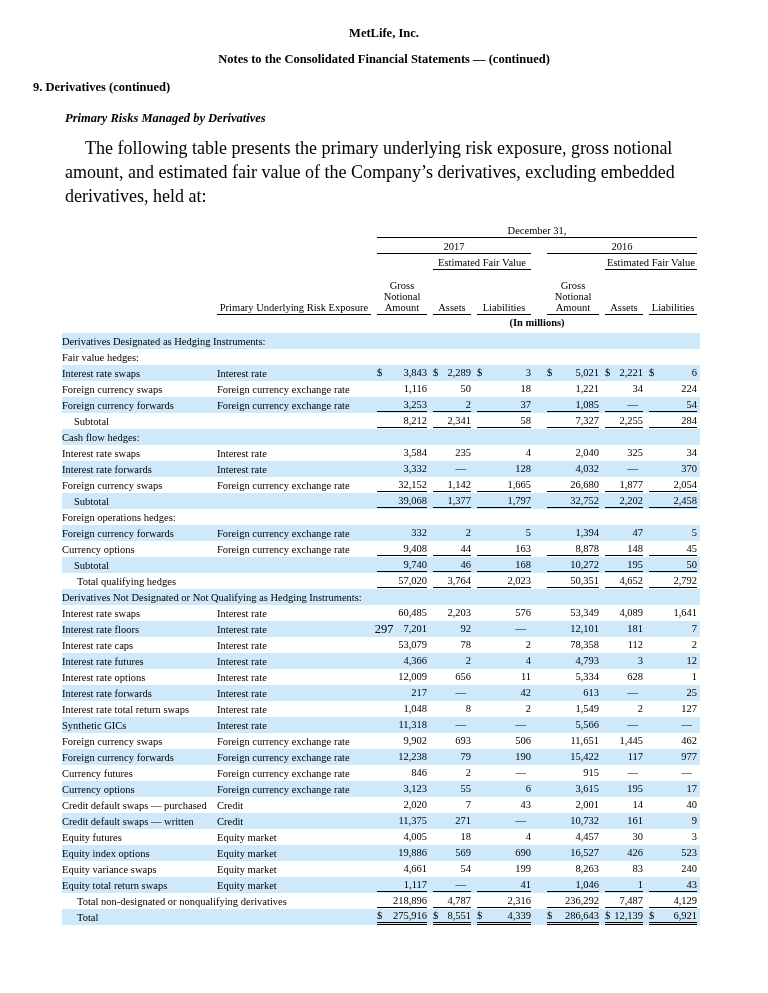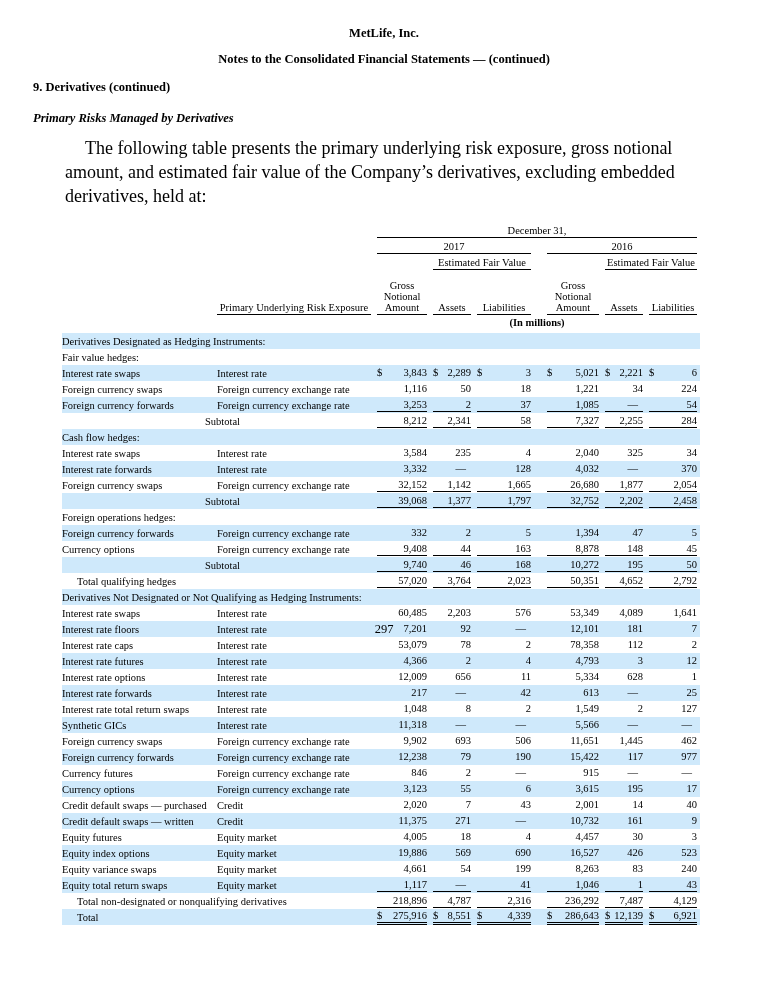--- a/index.html
+++ b/index.html
@@ -8,38 +8,38 @@
     width: 768px; height: 993px;
     font-family: "Liberation Serif", "DejaVu Serif", serif;
     color: #000;
     position: relative;
     overflow: hidden;
   }
   .page { padding: 26px 33px 0 33px; height: 695px; position: relative; }
   .doc-title { text-align: center; font-weight: bold; font-size: 12.5px; }
   .doc-subtitle { text-align: center; font-weight: bold; font-size: 12.5px; margin-top: 11px; }
   .section-heading { font-weight: bold; font-size: 12.5px; margin-top: 13px; }
-  .risk-heading { font-weight: bold; font-style: italic; font-size: 12.5px; margin-top: 16px; }
+  .risk-heading { font-weight: bold; font-style: italic; font-size: 12.5px; margin-top: 16px; margin-left: 32px; }
   .intro { font-size: 18px; line-height: 1.32; margin: 11px 30px 0 32px; text-indent: 20px; }
 
   table.deriv {
     border-collapse: collapse;
     table-layout: fixed;
     width: 638px;
     margin: 15px 0 0 29px;
     font-size: 10.5px;
   }
   td { padding: 0 3px; height: 16px; vertical-align: middle; overflow: hidden; }
   thead td { height: 16px; }
   thead .hd-cols td { vertical-align: bottom; height: 44px; }
   .u { border-bottom: 1.4px solid #000; text-align: center; font-weight: normal; padding-bottom: 1px; }
   .nowrap { white-space: nowrap; }
   .shade td { background: var(--shade, #cfe9fb); }
   td.lbl { white-space: nowrap; padding-left: 0; }
-  td.lbl.ind1 { padding-left: 12px; text-align: center; }
+  td.lbl.ind1 { padding-left: 12px; }
   td.lbl.ind2 { padding-left: 15px; }
   td.risk { white-space: nowrap; }
   td.num .nwrap { display: flex; justify-content: flex-end; align-items: baseline; padding-bottom: 1px; }
   td.num .cur { margin-right: auto; }
   td.num .val.dash { margin-right: 5px; }
   .rb .nwrap { border-bottom: 1px solid #000; }
   .rd .nwrap { border-bottom: 3px double #000; }
   .inmill { text-align: center; font-weight: bold; height: 18px; vertical-align: top; padding-top: 2px; }
   .page-number { position: absolute; bottom: 58px; left: 0; right: 0; text-align: center; font-size: 12.5px; }
 </style>

